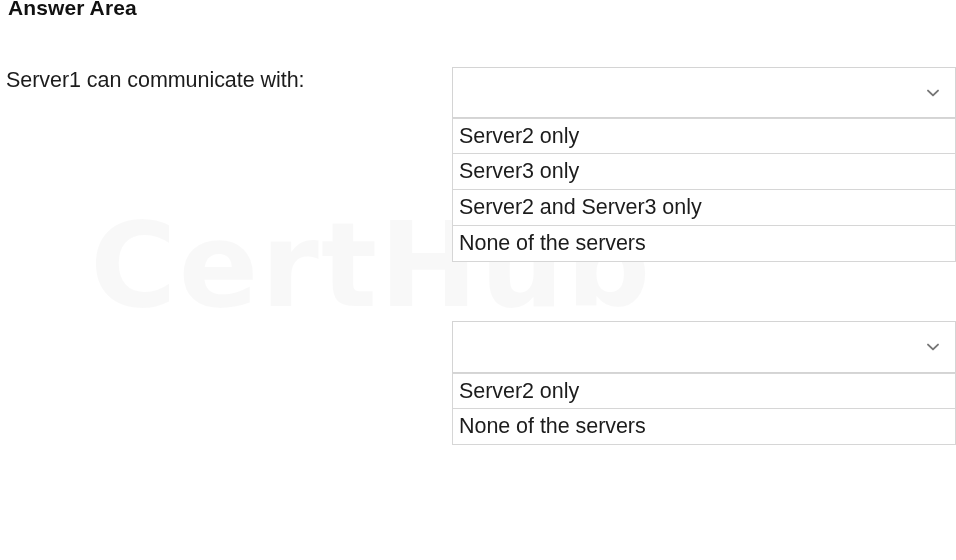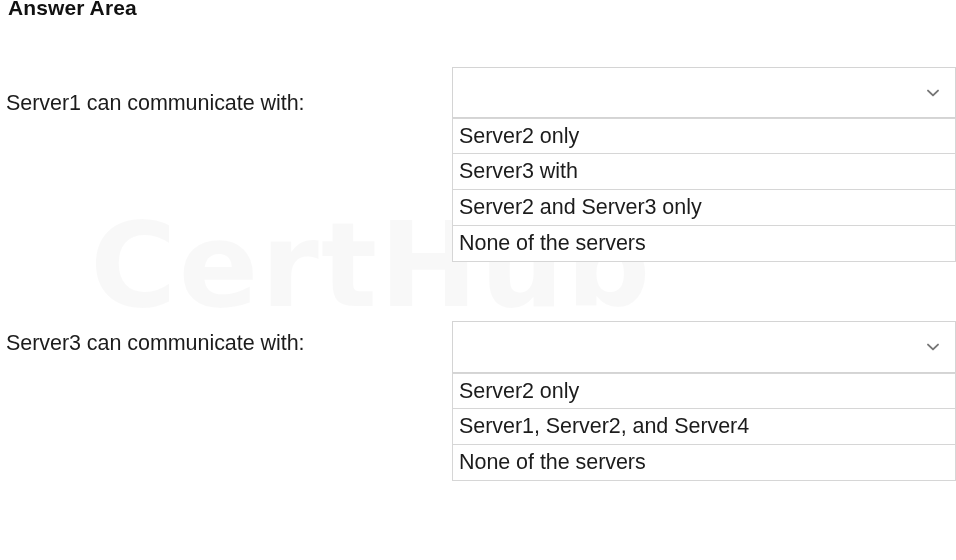--- a/index.html
+++ b/index.html
@@ -53,21 +53,21 @@
 
   
   .question-label {
     position: absolute;
     left: 6px;
     font-size: 21.5px;
     color: #1c1c1c;
     white-space: nowrap;
     letter-spacing: -0.05px;
   }
-  .q1-label { top: 91px; text-align: right; }
+  .q1-label { top: 68px; text-align: right; }
   .q2-label { top: 331px; }
 
   
   .combobox {
     position: absolute;
     box-sizing: border-box;
     border: 1px solid #d4d4d4;
     background: #ffffff;
     left: 452px;
     width: 504px;
@@ -140,35 +140,33 @@
     <span class="combo-value"></span>
     <span class="chevron">
       <svg width="18" height="18" viewBox="0 0 18 18" aria-hidden="true">
         <path d="M4 6.6 L9 11.4 L14 6.6" fill="none" stroke="#767676" stroke-width="1.9" stroke-linecap="round" stroke-linejoin="round"></path>
       </svg>
     </span>
   </div>
 
   <div class="option-list list-1">
     <div class="option-item">Server2 only</div>
-    <div class="option-item">Server3 with</div>
+    <div class="option-item">Server3 only</div>
     <div class="option-item">Server2 and Server3 only</div>
     <div class="option-item">None of the servers</div>
   </div>
 
-  <div class="question-label q2-label">Server3 can communicate with:</div>
 
   <div class="combobox combo-2">
     <span class="combo-value"></span>
     <span class="chevron">
       <svg width="18" height="18" viewBox="0 0 18 18" aria-hidden="true">
         <path d="M4 6.6 L9 11.4 L14 6.6" fill="none" stroke="#767676" stroke-width="1.9" stroke-linecap="round" stroke-linejoin="round"></path>
       </svg>
     </span>
   </div>
 
   <div class="option-list list-2">
     <div class="option-item">Server2 only</div>
-    <div class="option-item">Server1, Server2, and Server4</div>
     <div class="option-item">None of the servers</div>
   </div>
 
 </div>
 
 </body></html>

